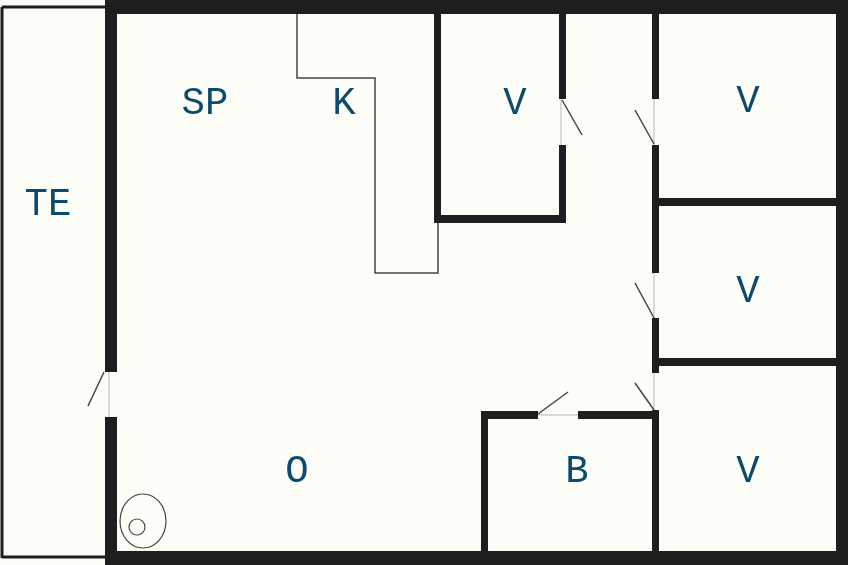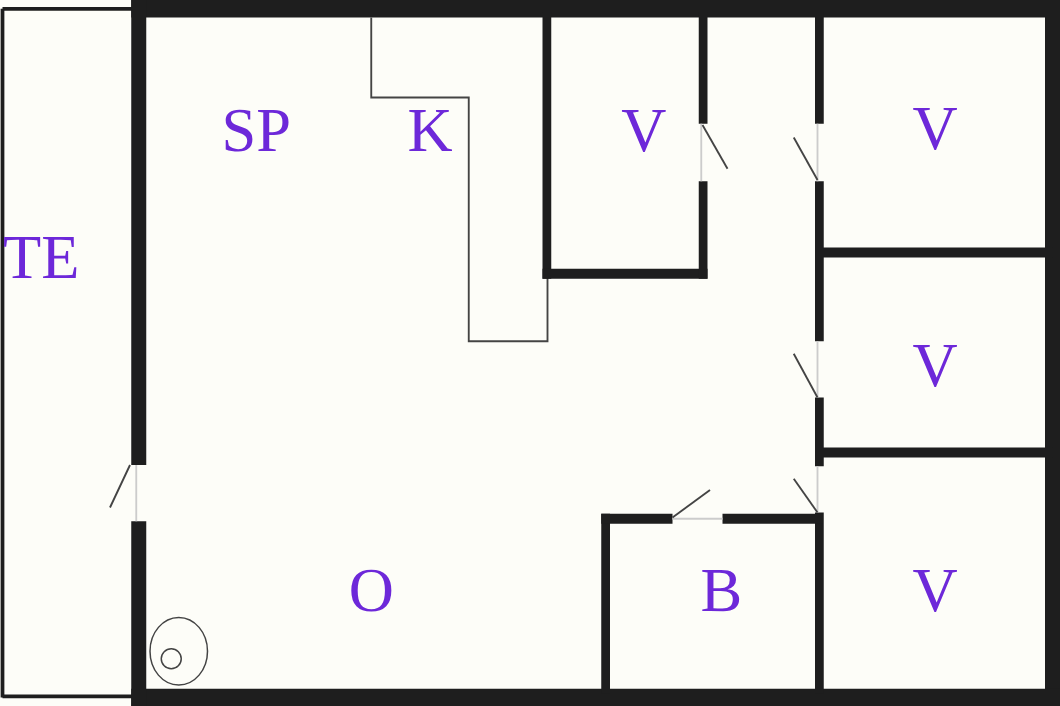--- a/index.html
+++ b/index.html
@@ -1,22 +1,22 @@
 <!DOCTYPE html>
 <html><head>
   <meta charset="utf-8">
   <style>
     html, body { margin: 0; padding: 0; background: #fdfdf8; }
     body { width: 848px; height: 565px; overflow: hidden; position: relative; }
     .plan { position: absolute; left: 0; top: 0; width: 848px; height: 565px; }
     .label {
       position: absolute;
-      font-family: Liberation Serif, serif;
-      font-size: 50px;
-      color: #6d28d9;
+      font-family: Liberation Mono, monospace;
+      font-size: 39px;
+      color: #0c4a6e;
       transform: translate(-50%, -50%);
       line-height: 1;
       white-space: nowrap;
     }
   </style>
 </head>
 <body>
 
 <svg class="plan" viewBox="0 0 848 565" width="848" height="565" xmlns="http://www.w3.org/2000/svg">
   <rect x="0" y="0" width="848" height="565" fill="#fdfdf8"></rect>
@@ -88,21 +88,21 @@
     <line x1="538" y1="415" x2="578" y2="415" stroke="#cccccc"></line>
     <line x1="538" y1="414" x2="568" y2="392"></line>
   </g>
 
   <g fill="none" stroke="#444444" stroke-width="1.2">
     <ellipse cx="143" cy="521" rx="23" ry="27"></ellipse>
     <circle cx="137" cy="527" r="8"></circle>
   </g>
 </svg>
 
-<div class="label" style="left:33px; top:205px;">TE</div>
+<div class="label" style="left:48px; top:205px;">TE</div>
 <div class="label" style="left:205px; top:104px;">SP</div>
 <div class="label" style="left:344px; top:104px;">K</div>
 <div class="label" style="left:515px; top:104px;">V</div>
 <div class="label" style="left:748px; top:102px;">V</div>
 <div class="label" style="left:748px; top:292px;">V</div>
 <div class="label" style="left:297px; top:472px;">O</div>
 <div class="label" style="left:577px; top:472px;">B</div>
 <div class="label" style="left:748px; top:472px;">V</div>
 
 </body></html>

